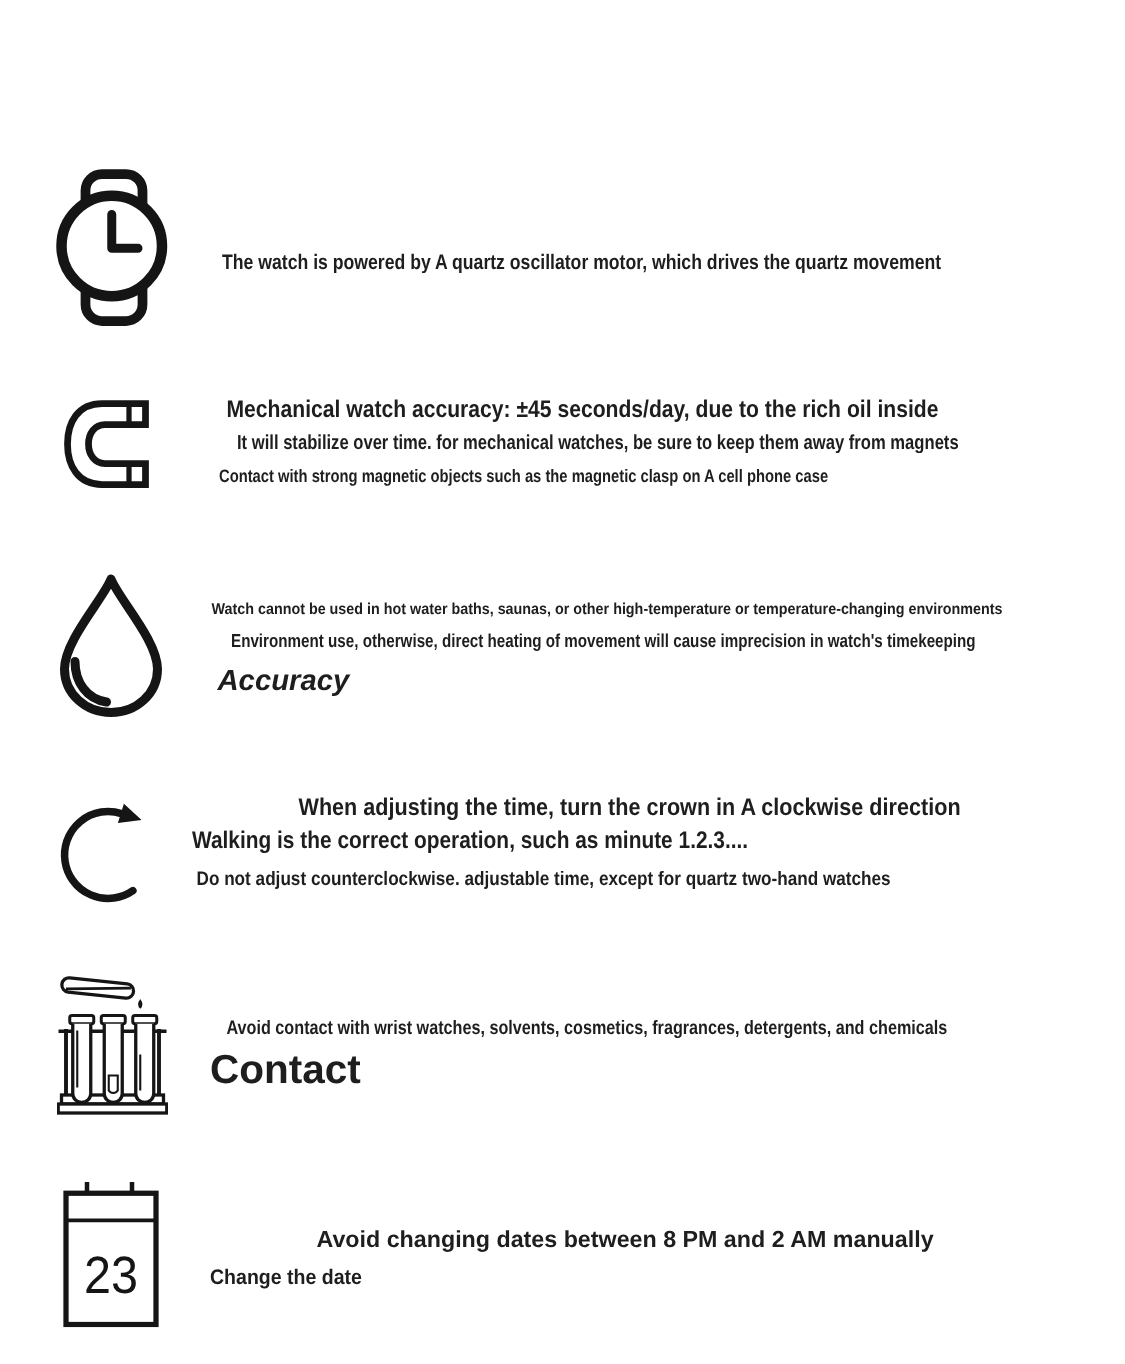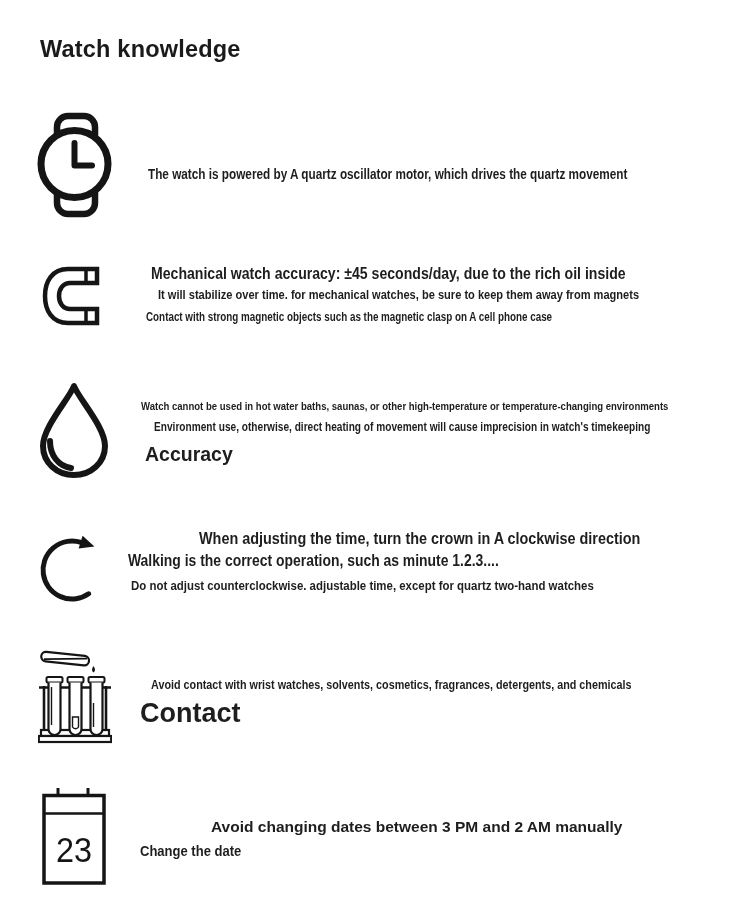--- a/index.html
+++ b/index.html
@@ -25,41 +25,40 @@
   .s1l2{left:148px;top:166px;font-size:14px;transform:scaleX(0.84);}
   
   .ic-magnet{left:42px;top:266px;width:66px;height:60px;}
   .s2l1{left:151px;top:265px;font-size:16px;transform:scaleX(0.88);}
   .s2l2{left:158px;top:287px;font-size:13.5px;transform:scaleX(0.82);}
   .s2l3{left:146px;top:311px;font-size:12px;transform:scaleX(0.82);}
   
   .ic-drop{left:38px;top:382px;width:72px;height:97px;}
   .s3l1{left:141px;top:400px;font-size:10.5px;transform:scaleX(0.91);}
   .s3l2{left:154px;top:420px;font-size:12.5px;transform:scaleX(0.81);}
-  .s3l3{left:145px;top:443px;font-size:19.5px;}
+  .s3l3{left:145px;top:443px;font-size:19.5px;font-style:italic;}
   
   .ic-rotate{left:38px;top:526px;width:68px;height:86px;}
   .s4l1{left:199px;top:530px;font-size:16px;transform:scaleX(0.90);}
   .s4l2{left:128px;top:552px;font-size:16px;transform:scaleX(0.87);}
   .s4l3{left:131px;top:579px;font-size:13px;transform:scaleX(0.88);}
   
   .ic-tubes{left:38px;top:645px;width:74px;height:100px;}
   .s5l1{left:151px;top:678px;font-size:13px;transform:scaleX(0.83);}
   .s5l2{left:140px;top:698px;font-size:27px;}
   
   .ic-calendar{left:42px;top:787px;width:64px;height:98px;}
   .s6l1{left:211px;top:818px;font-size:15.5px;}
   .s6l2{left:140px;top:843px;font-size:14px;transform:scaleX(0.93);}
 </style>
 </head>
 <body>
 
 <div class="canvas">
 
-  <h1 class="title">Watch knowledge</h1>
 
   <div class="icon ic-watch">
     <svg viewBox="0 0 75 106" xmlns="http://www.w3.org/2000/svg">
       <rect x="20" y="4" width="38" height="98" rx="11" fill="#fff" stroke="#151515" stroke-width="6.5"></rect>
       <circle cx="37.5" cy="52" r="33.5" fill="#fff" stroke="#151515" stroke-width="7"></circle>
       <path d="M37.5 31 V53.5 H55" fill="none" stroke="#151515" stroke-width="6" stroke-linecap="round" stroke-linejoin="round"></path>
     </svg>
   </div>
   <div class="line s1l2">The watch is powered by A quartz oscillator motor, which drives the quartz movement</div>
 
@@ -124,16 +123,16 @@
 
   <div class="icon ic-calendar">
     <svg viewBox="0 0 64 98" xmlns="http://www.w3.org/2000/svg">
       <line x1="16" y1="1" x2="16" y2="16" stroke="#151515" stroke-width="3"></line>
       <line x1="46" y1="1" x2="46" y2="16" stroke="#151515" stroke-width="3"></line>
       <rect x="2" y="8.5" width="60" height="87.5" fill="#fff" stroke="#151515" stroke-width="3.5"></rect>
       <line x1="2" y1="26.5" x2="62" y2="26.5" stroke="#151515" stroke-width="2.5"></line>
       <text x="32" y="75" text-anchor="middle" font-size="35" font-weight="400" fill="#151515" font-family="Liberation Sans, sans-serif" textLength="36" lengthAdjust="spacingAndGlyphs">23</text>
     </svg>
   </div>
-  <div class="line s6l1">Avoid changing dates between 3 PM and 2 AM manually</div>
+  <div class="line s6l1">Avoid changing dates between 8 PM and 2 AM manually</div>
   <div class="line s6l2">Change the date</div>
 
 </div>
 
 </body></html>

